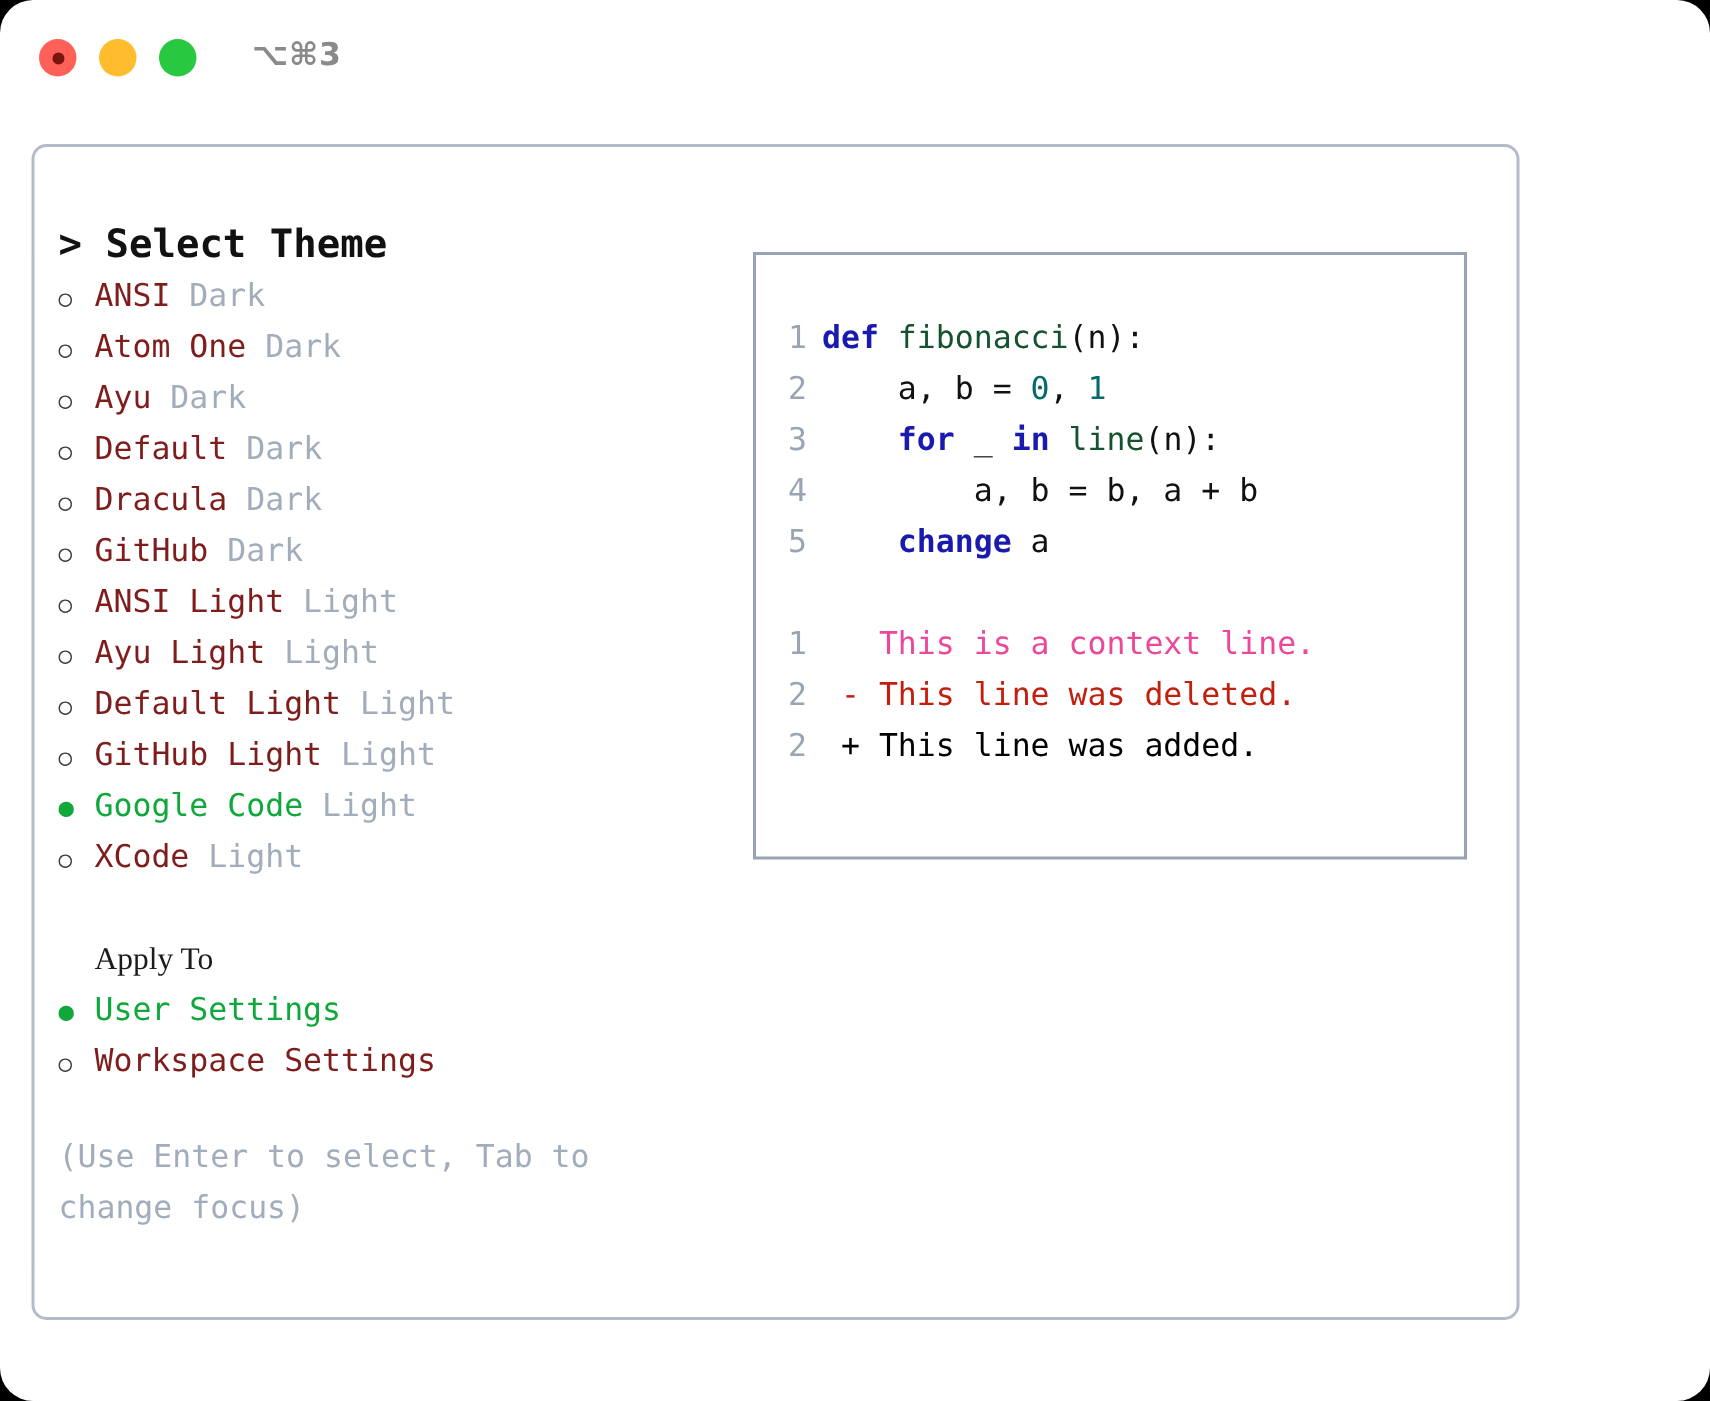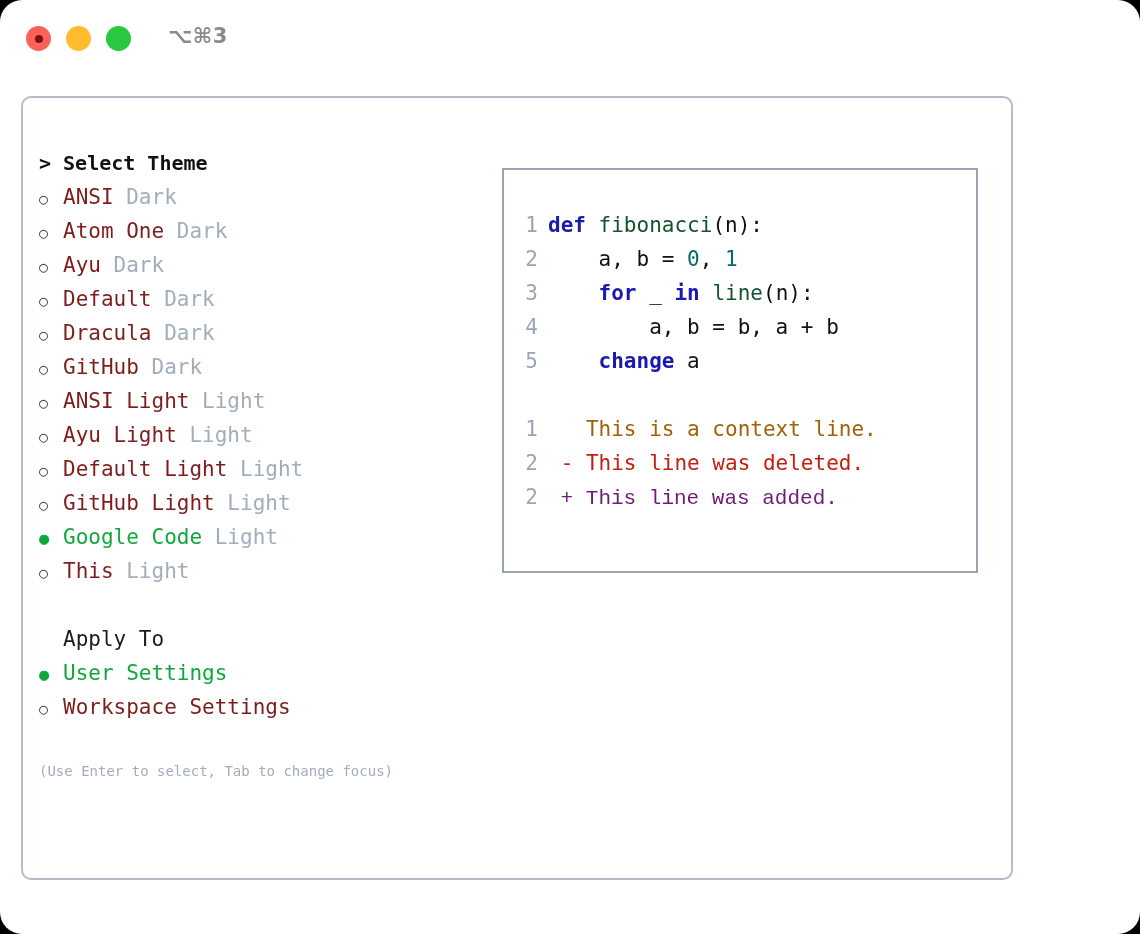--- a/index.html
+++ b/index.html
@@ -83,21 +83,21 @@
   }
 
   
   .left-col {
     position: absolute;
     left: 16px;
     top: 48px;
     width: 450px;
   }
   .section-title {
-    font-size: 20px;
+    font-size: 26px;
     font-weight: bold;
     color: #111111;
     white-space: pre;
     line-height: 34px;
     height: 34px;
   }
   .opt-row {
     display: flex;
     align-items: baseline;
     height: 34px;
@@ -122,25 +122,26 @@
 
   .spacer { height: 34px; }
 
   .apply-title {
     padding-left: 24px;
     font-size: 21px;
     color: #1b1b1b;
     line-height: 34px;
     height: 34px;
     white-space: pre;
+    font-family: Liberation Serif, serif;
   }
 
   .hint {
     margin-top: 30px;
-    font-size: 14px;
+    font-size: 21px;
     color: #a2adbb;
     line-height: 34px;
     width: 412px;
     white-space: pre-wrap;
   }
 
   
   .right-col {
     position: absolute;
     left: 479px;
@@ -171,23 +172,23 @@
     color: #9aa5b4;
     box-sizing: border-box;
   }
   .code-text { white-space: pre; }
   .gap-line { height: 34px; }
 
   .tok-kw   { color: #1a1aae; font-weight: bold; }
   .tok-fn   { color: #14532d; }
   .tok-num  { color: #046a6a; }
   .tok-txt  { color: #111111; }
-  .tok-ctx  { color: #a16207; }
+  .tok-ctx  { color: #ec4899; }
   .tok-del  { color: #c21f0f; }
-  .tok-add  { color: #701a75; font-family: Liberation Mono, monospace; }
+  .tok-add  { color: #000000; }
 </style>
 </head>
 <body>
 
 <div class="window">
 
   <div class="titlebar">
     <div class="lights">
       <div class="light red"></div>
       <div class="light yellow"></div>
@@ -205,21 +206,21 @@
           <div class="opt-row"><span class="marker">○</span><span class="opt-label">Atom One</span><span class="opt-suffix"> Dark</span></div>
           <div class="opt-row"><span class="marker">○</span><span class="opt-label">Ayu</span><span class="opt-suffix"> Dark</span></div>
           <div class="opt-row"><span class="marker">○</span><span class="opt-label">Default</span><span class="opt-suffix"> Dark</span></div>
           <div class="opt-row"><span class="marker">○</span><span class="opt-label">Dracula</span><span class="opt-suffix"> Dark</span></div>
           <div class="opt-row"><span class="marker">○</span><span class="opt-label">GitHub</span><span class="opt-suffix"> Dark</span></div>
           <div class="opt-row"><span class="marker">○</span><span class="opt-label">ANSI Light</span><span class="opt-suffix"> Light</span></div>
           <div class="opt-row"><span class="marker">○</span><span class="opt-label">Ayu Light</span><span class="opt-suffix"> Light</span></div>
           <div class="opt-row"><span class="marker">○</span><span class="opt-label">Default Light</span><span class="opt-suffix"> Light</span></div>
           <div class="opt-row"><span class="marker">○</span><span class="opt-label">GitHub Light</span><span class="opt-suffix"> Light</span></div>
           <div class="opt-row selected"><span class="marker sel">●</span><span class="opt-label">Google Code</span><span class="opt-suffix"> Light</span></div>
-          <div class="opt-row"><span class="marker">○</span><span class="opt-label">This</span><span class="opt-suffix"> Light</span></div>
+          <div class="opt-row"><span class="marker">○</span><span class="opt-label">XCode</span><span class="opt-suffix"> Light</span></div>
         </div>
       <div class="spacer"></div>
       <div class="apply-title">Apply To</div>
       <div id="apply-list">
           <div class="opt-row selected"><span class="marker sel">●</span><span class="opt-label">User Settings</span></div>
           <div class="opt-row"><span class="marker">○</span><span class="opt-label">Workspace Settings</span></div>
         </div>
       <div class="hint">(Use Enter to select, Tab to change focus)</div>
     </div>
 

